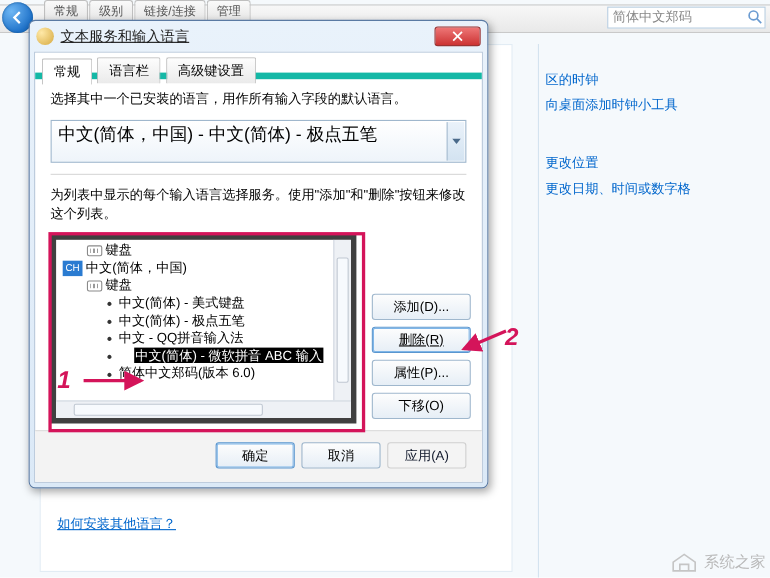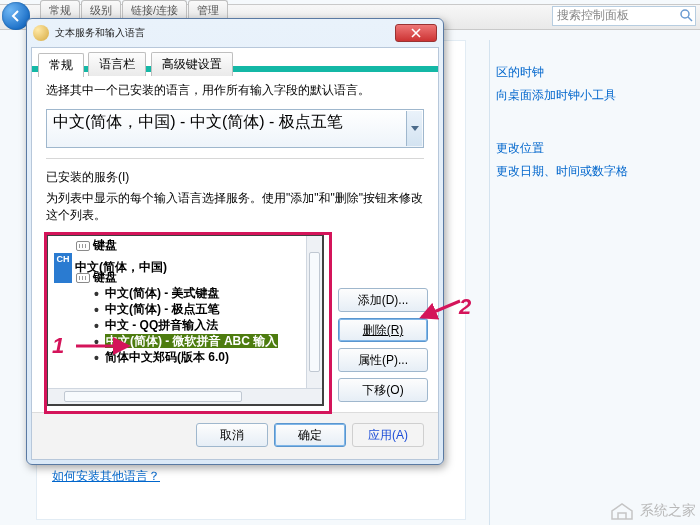--- a/index.html
+++ b/index.html
@@ -20,64 +20,64 @@
   .right-links .row { margin-bottom: 36px; }
   .right-panel-border { position: absolute; right: 210px; top: 40px; bottom: 0; border-left: 1px solid #d4e3ef; }
 
   .white-panel { position: absolute; left: 36px; top: 40px; width: 430px; height: 480px; background: #fff; border: 1px solid #e2ecf4; }
 
   .link-bottom { position: absolute; left: 52px; bottom: 40px; color: #0066cc; text-decoration: underline; font-size: 12px; cursor: pointer; }
 
   .dialog { position: absolute; left: 26px; top: 18px; width: 418px; background: linear-gradient(#e9f2fb,#dbe9f7); border: 1px solid #5a7aa3; border-radius: 6px; box-shadow: 2px 3px 8px rgba(0,0,0,0.35); }
   .titlebar { height: 28px; display: flex; align-items: center; padding: 0 6px; }
   .titlebar .globe { width: 16px; height: 16px; border-radius: 50%; background: radial-gradient(circle at 30% 30%, #ffe9a8, #d6a93f); margin-right: 6px; }
-  .titlebar .ttl { flex: 1; color: #1a1a1a; font-size: 10px; }
+  .titlebar .ttl { flex: 1; color: #1a1a1a; font-size: 13px; text-decoration: underline; }
   .titlebar .close { width: 42px; height: 18px; border-radius: 3px; background: linear-gradient(#e77,#c33); border: 1px solid #933; display: flex; align-items: center; justify-content: center; color: #fff; font-weight: bold; }
 
   .client { background: #fff; margin: 0 4px 4px 4px; border: 1px solid #b7c7da; }
   .tabs { position: relative; height: 24px; padding: 4px 6px 0 6px; border-bottom: 6px solid #14b8a6; background: #fff; }
   .tab { display: inline-block; padding: 3px 10px; border: 1px solid #bfbfbf; border-bottom: none; background: linear-gradient(#fdfdfd,#eaeaea); font-size: 12px; margin-right: 1px; border-radius: 2px 2px 0 0; position: relative; }
   .tab.active { background: #fff; top: 1px; }
 
   .content { padding: 10px 14px 6px 14px; }
   .group-label { margin: 2px 0 4px 0; }
   .desc { margin: 0 0 10px 0; }
 
   .combo { width: 100%; height: 39px; border: 1px solid #9fb7cd; background: linear-gradient(#fff,#eef4fa); position: relative; padding: 2px 9px 0 6px; font-size: 16px; }
   .combo .chev { position: absolute; right: 1px; top: 1px; bottom: 1px; width: 16px; background: linear-gradient(#eaf2fa,#d3e3f1); border-left: 1px solid #9fb7cd; display: flex; align-items: center; justify-content: center; }
 
   hr.sep { border: none; border-top: 1px solid #d7d7d7; margin: 10px 0; }
 
   .tree-area { display: flex; }
   .tree-wrap { position: relative; }
   .annot-box { position: absolute; left: -2px; top: -2px; width: 288px; height: 182px; border: 3px solid #d4145a; pointer-events: none; z-index: 5; }
-  .tree { width: 278px; height: 172px; border: 2px solid #404040; background: #fff; overflow: hidden; position: relative; font-weight: bold; }
+  .tree { width: 278px; height: 172px; border: 5px solid #404040; background: #fff; overflow: hidden; position: relative; }
   .tree-inner { position: absolute; inset: 0 16px 16px 0; overflow: hidden; font-size: 12px; padding-top: 1px; }
   .scroll-v { position: absolute; right: 0; top: 0; bottom: 16px; width: 16px; background: #eef1f5; border-left: 1px solid #d0d7e0; }
   .scroll-v::after { content:""; position:absolute; top:16px; bottom:16px; left:2px; right:2px; background:#f7fafd; border:1px solid #c0c8d2; border-radius:2px; }
   .scroll-h { position: absolute; left: 0; right: 0; bottom: 0; height: 16px; background: #eef1f5; border-top: 1px solid #d0d7e0; }
   .scroll-h::after { content:""; position:absolute; left:16px; right:80px; top:2px; bottom:2px; background:#f7fafd; border:1px solid #c0c8d2; border-radius:2px; }
 
   .node { white-space: nowrap; height: 16px; line-height: 16px; }
   .node.l1 { padding-left: 28px; }
   .node.l2 { padding-left: 46px; }
-  .lang-badge { display: inline-block; width: 18px; height: 30px; background: #2a7bd1; color: #fff; font-size: 9px; text-align: center; line-height: 13px; vertical-align: middle; margin-right: 3px; }
+  .lang-badge { display: inline-block; width: 18px; height: 14px; background: #2a7bd1; color: #fff; font-size: 9px; text-align: center; line-height: 13px; vertical-align: middle; margin-right: 3px; }
   .kb-icon { display: inline-block; width: 14px; height: 10px; background: #fff; border: 1px solid #8a8a8a; border-radius: 2px; vertical-align: middle; margin-right: 3px; position: relative; }
   .kb-icon::after { content:""; position:absolute; left:2px; right:2px; top:2px; bottom:2px; background: repeating-linear-gradient(90deg,#999 0 1px,transparent 1px 3px); }
   .bullet::before { content: "•"; color: #333; margin-right: 6px; font-size: 14px; vertical-align: middle; }
-  .node.sel span.txt { background: #4d7c0f; color: #fff; padding: 0 1px; }
+  .node.sel span.txt { background: #000000; color: #fff; padding: 0 1px; margin-left: 14px; }
 
   .side-btns { margin-left: 14px; display: flex; flex-direction: column; gap: 6px; padding-top: 54px; }
   .wbtn { width: 90px; height: 24px; border: 1px solid #9fb7cd; background: linear-gradient(#fdfdfd,#e6eef6); border-radius: 3px; font-size: 12px; text-align: center; line-height: 22px; cursor: pointer; }
   .wbtn.primary { box-shadow: 0 0 0 1px #7fb6e8 inset; border-color: #5a96cf; text-decoration: underline; }
 
   .dlg-buttons { display: flex; justify-content: flex-end; gap: 6px; padding: 10px 14px 12px 14px; background: #f3f3f3; border-top: 1px solid #dcdcdc; }
   .dbtn { width: 72px; height: 24px; border: 1px solid #9fb7cd; background: linear-gradient(#fdfdfd,#e6eef6); border-radius: 3px; text-align: center; line-height: 22px; }
   .dbtn.ok { box-shadow: 0 0 0 1px #7fb6e8 inset; border-color: #5a96cf; }
-  .dbtn.disabled { color: #1d4ed8; background: #f4f4f4; border-color: #cfcfcf; }
+  .dbtn.disabled { color: #0f172a; background: #f4f4f4; border-color: #cfcfcf; }
 
   .annot-1 { position: absolute; left: 52px; top: 333px; color: #d4145a; font-size: 22px; font-weight: bold; font-style: italic; z-index: 10; }
   .annot-arrow-1 { position: absolute; left: 74px; top: 336px; z-index: 10; }
   .annot-2 { position: absolute; left: 459px; top: 294px; color: #d4145a; font-size: 22px; font-weight: bold; font-style: italic; z-index: 10; }
   .annot-arrow-2 { position: absolute; left: 418px; top: 297px; z-index: 10; }
 
   .watermark { position: absolute; right: 4px; bottom: 4px; color: #b9b9b9; font-size: 14px; display: flex; align-items: center; }
   .watermark .house { width: 28px; height: 20px; margin-right: 4px; }
 </style>
 </head>
@@ -90,21 +90,21 @@
         <path d="M9 2 L4 7 L9 12" stroke="#fff" stroke-width="2" fill="none"></path>
       </svg>
   </div>
   <div class="bg-tabs">
     <div class="bg-tab">常规</div>
     <div class="bg-tab">级别</div>
     <div class="bg-tab">链接/连接</div>
     <div class="bg-tab">管理</div>
   </div>
   <div class="searchbox">
-    <span>搜索控制面板</span>
+    <span>简体中文郑码</span>
   </div>
   <svg class="search-icon" viewBox="0 0 14 14">
       <circle cx="6" cy="6" r="4" stroke="#6a9bd1" stroke-width="1.5" fill="none"></circle>
       <line x1="9" y1="9" x2="13" y2="13" stroke="#6a9bd1" stroke-width="1.5"></line>
     </svg>
 
   <div class="right-panel-border"></div>
   <div class="right-links">
     <div class="row">
       <a>区的时钟</a>
@@ -143,21 +143,20 @@
         <span>中文(简体，中国) - 中文(简体) - 极点五笔</span>
         <div class="chev">
           <svg width="8" height="6" viewBox="0 0 8 6">
               <path d="M0 0 L4 5 L8 0 Z" fill="#4a6a8a"></path>
             </svg>
         </div>
       </div>
 
       <hr class="sep">
 
-      <div class="group-label">已安装的服务(I)</div>
       <div class="desc">为列表中显示的每个输入语言选择服务。使用"添加"和"删除"按钮来修改这个列表。</div>
 
       <div class="tree-area">
         <div class="tree-wrap">
           <div class="annot-box"></div>
           <div class="tree">
             <div class="tree-inner" id="tree-inner">
                 <div class="node l1"><span class="kb-icon"></span><span class="txt">键盘</span></div>
                 <div class="node l0" style="padding-left: 6px;"><span class="lang-badge">CH</span><span class="txt">中文(简体，中国)</span></div>
                 <div class="node l1"><span class="kb-icon"></span><span class="txt">键盘</span></div>
@@ -174,22 +173,22 @@
         <div class="side-btns">
           <div class="wbtn">添加(D)...</div>
           <div class="wbtn primary">删除(R)</div>
           <div class="wbtn">属性(P)...</div>
           <div class="wbtn">下移(O)</div>
         </div>
       </div>
     </div>
 
     <div class="dlg-buttons">
+      <div class="dbtn ok">确定</div>
       <div class="dbtn">取消</div>
-      <div class="dbtn ok">确定</div>
       <div class="dbtn disabled">应用(A)</div>
     </div>
   </div>
 </div>
 
 <div class="annot-1">1</div>
 <svg class="annot-arrow-1" width="60" height="20">
   <defs>
       <marker id="ah1" markerWidth="6" markerHeight="6" refX="5" refY="3" orient="auto">
         <path d="M0 0 L6 3 L0 6 Z" fill="#d4145a"></path>

